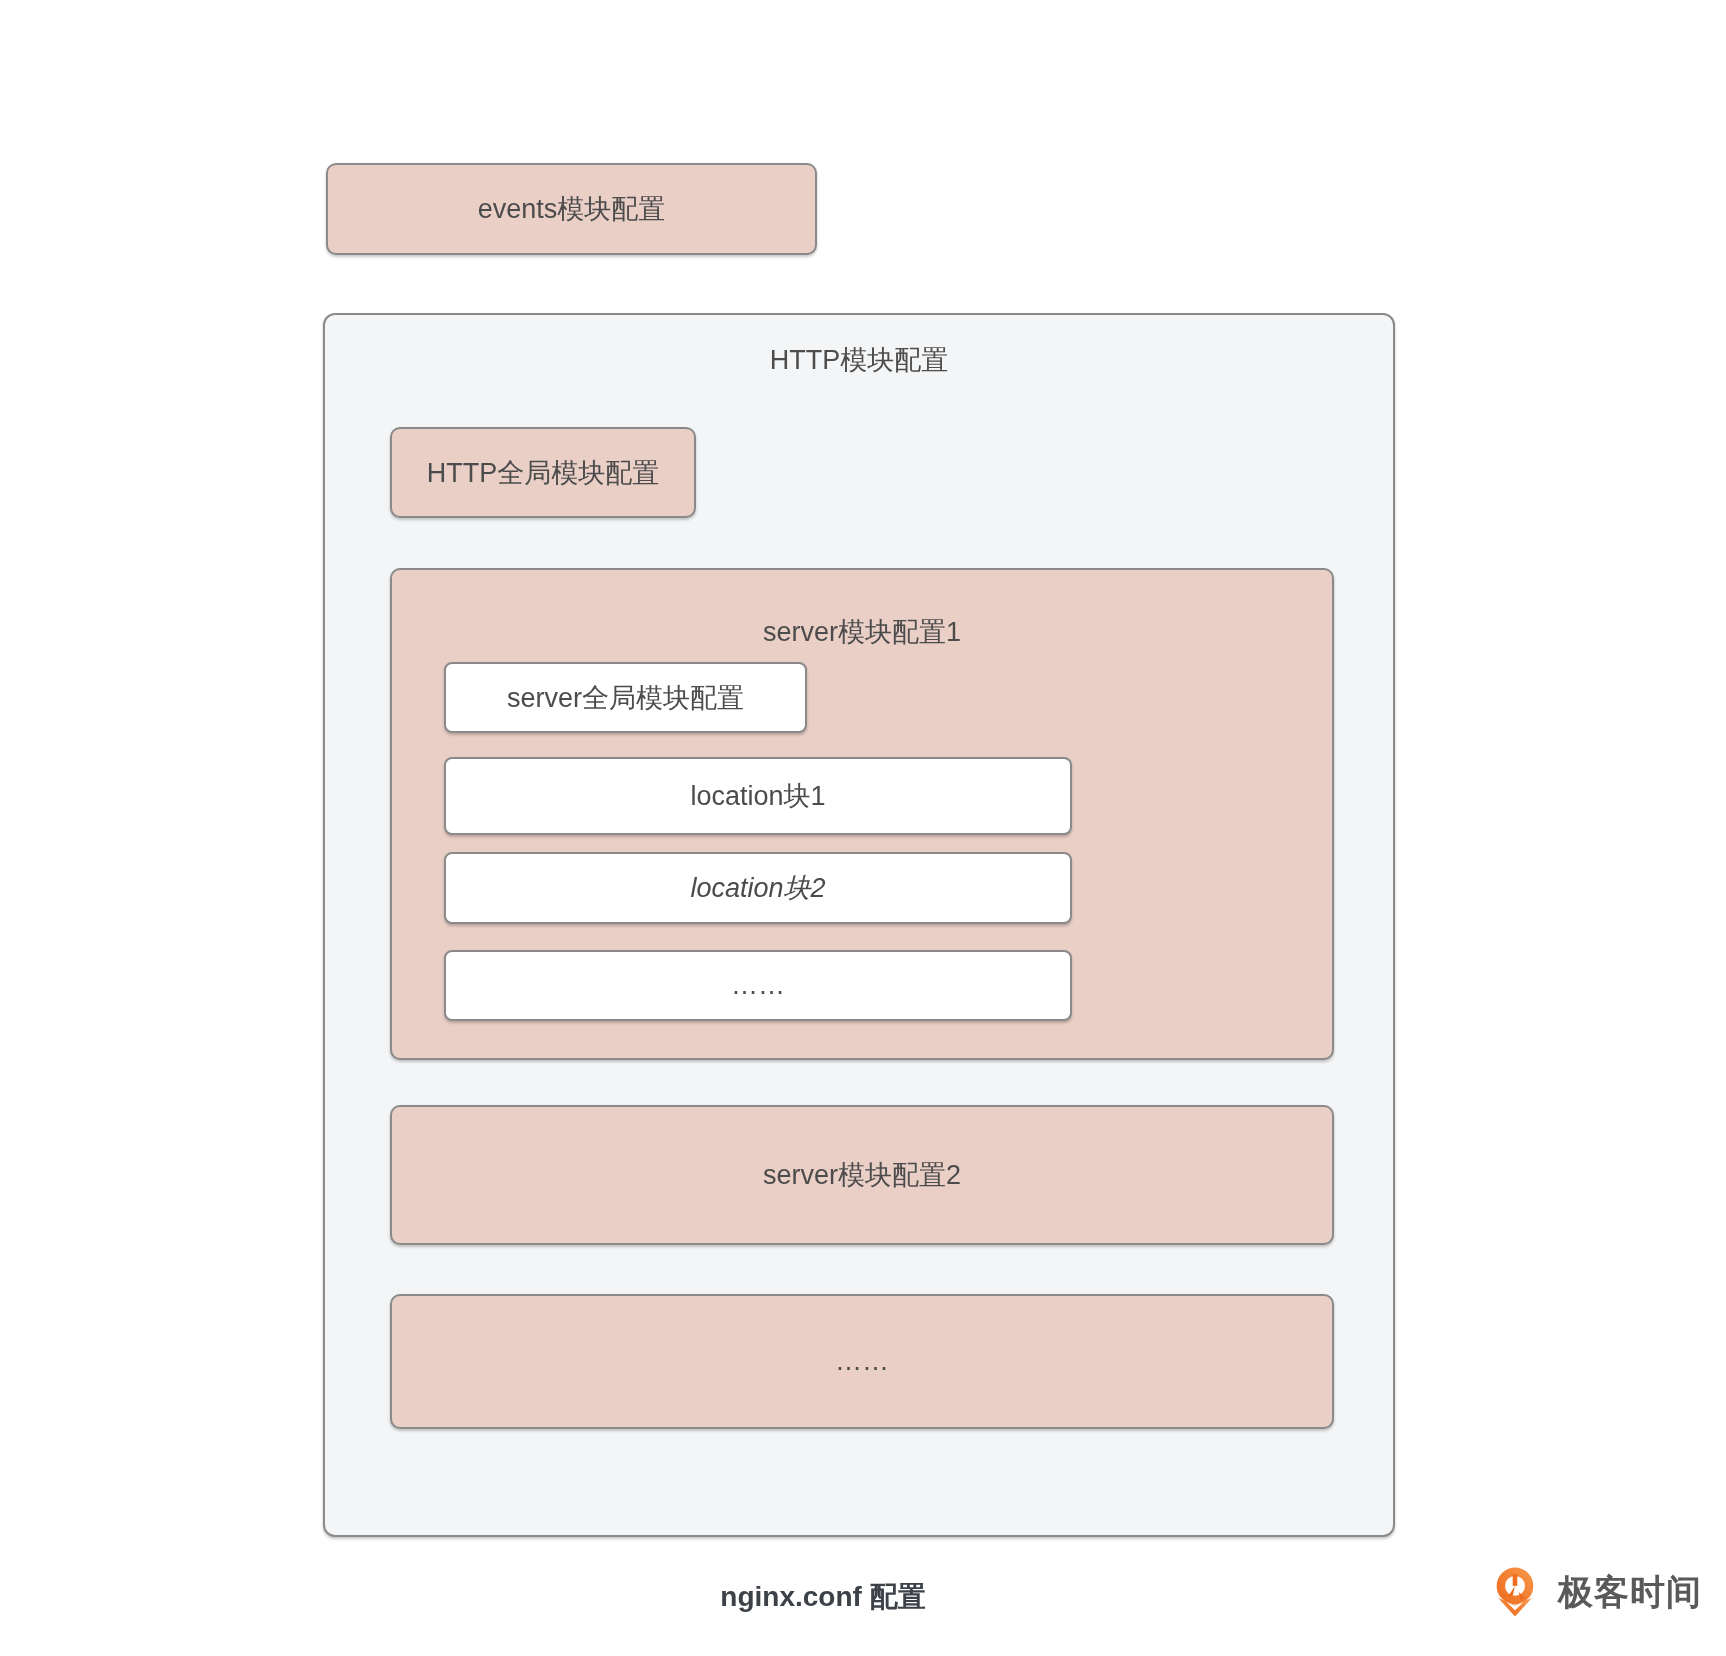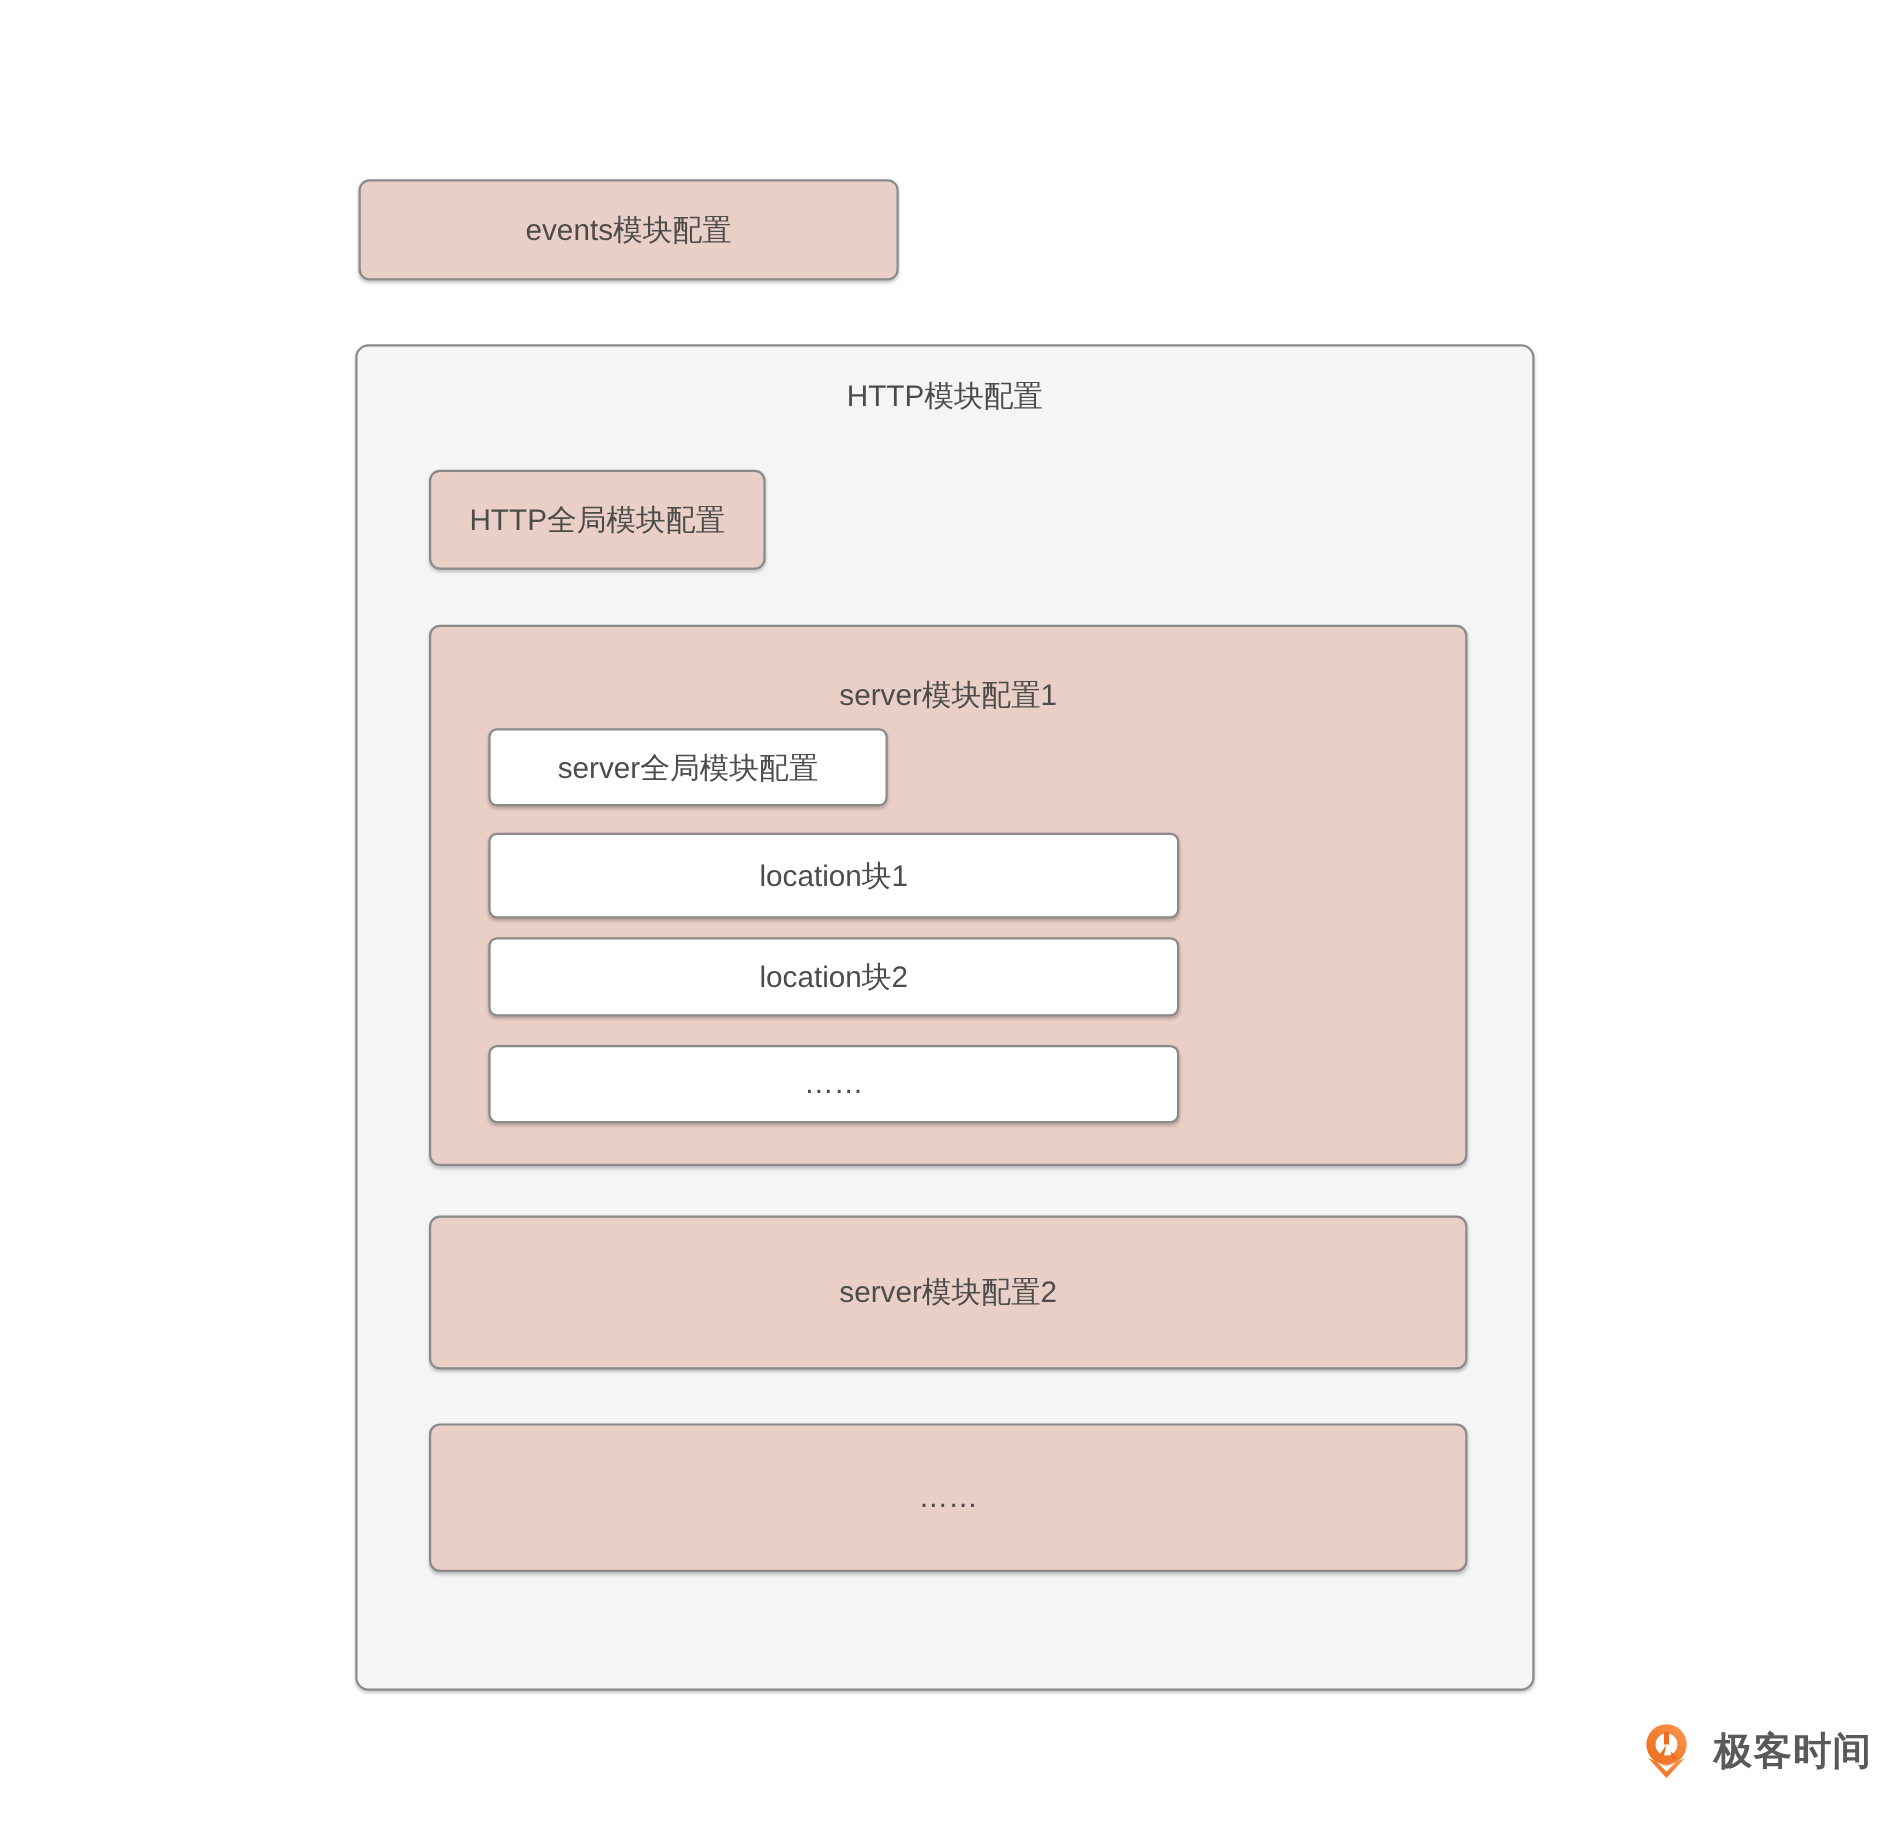--- a/index.html
+++ b/index.html
@@ -44,21 +44,21 @@
   
   #global-box   { left: 326px; top: 24px;  width: 264px;  height: 93px;  }
   #events-box   { left: 326px; top: 163px; width: 491px;  height: 92px;  }
   #http-box     { left: 323px; top: 313px; width: 1072px; height: 1224px; border-radius: 12px; }
   #http-title   { top: 27px; }
   #http-global-box { left: 65px;  top: 112px; width: 306px; height: 91px; }
   #server1-box  { left: 65px;  top: 253px; width: 944px; height: 492px; }
   #server1-title { top: 44px; }
   #server-global-box { left: 52px; top: 92px;  width: 363px; height: 71px; border-radius: 8px; }
   #location-block-1  { left: 52px; top: 187px; width: 628px; height: 78px; border-radius: 8px; }
-  #location-block-2  { left: 52px; top: 282px; width: 628px; height: 72px; border-radius: 8px; }
+  #location-block-2  { left: 52px; top: 282px; width: 628px; height: 72px; border-radius: 8px; font-style: italic; }
   #location-more     { left: 52px; top: 380px; width: 628px; height: 71px; border-radius: 8px; }
   #server2-box  { left: 65px;  top: 790px; width: 944px; height: 140px; }
   #server-more-box { left: 65px; top: 979px; width: 944px; height: 135px; }
   
   #diagram-caption {
     position: absolute;
     left: 0;
     top: 1578px;
     width: 1646px;
     text-align: center;
@@ -118,20 +118,21 @@
 
     <div class="box pink center-label" id="server2-box">
       <span>server模块配置2</span>
     </div>
 
     <div class="box pink center-label" id="server-more-box">
       <span>……</span>
     </div>
   </div>
 
+  <div id="diagram-caption">nginx.conf 配置</div>
 
   <div id="geektime-logo">
     <svg width="46" height="52" viewBox="0 0 60 68" aria-hidden="true">
       <defs>
         <linearGradient id="gt-grad" x1="1" y1="0" x2="0" y2="1">
           <stop offset="0" stop-color="#f9984b"></stop>
           <stop offset="1" stop-color="#ed6a1e"></stop>
         </linearGradient>
       </defs>
       <circle cx="30" cy="26" r="24" fill="url(#gt-grad)"></circle>

